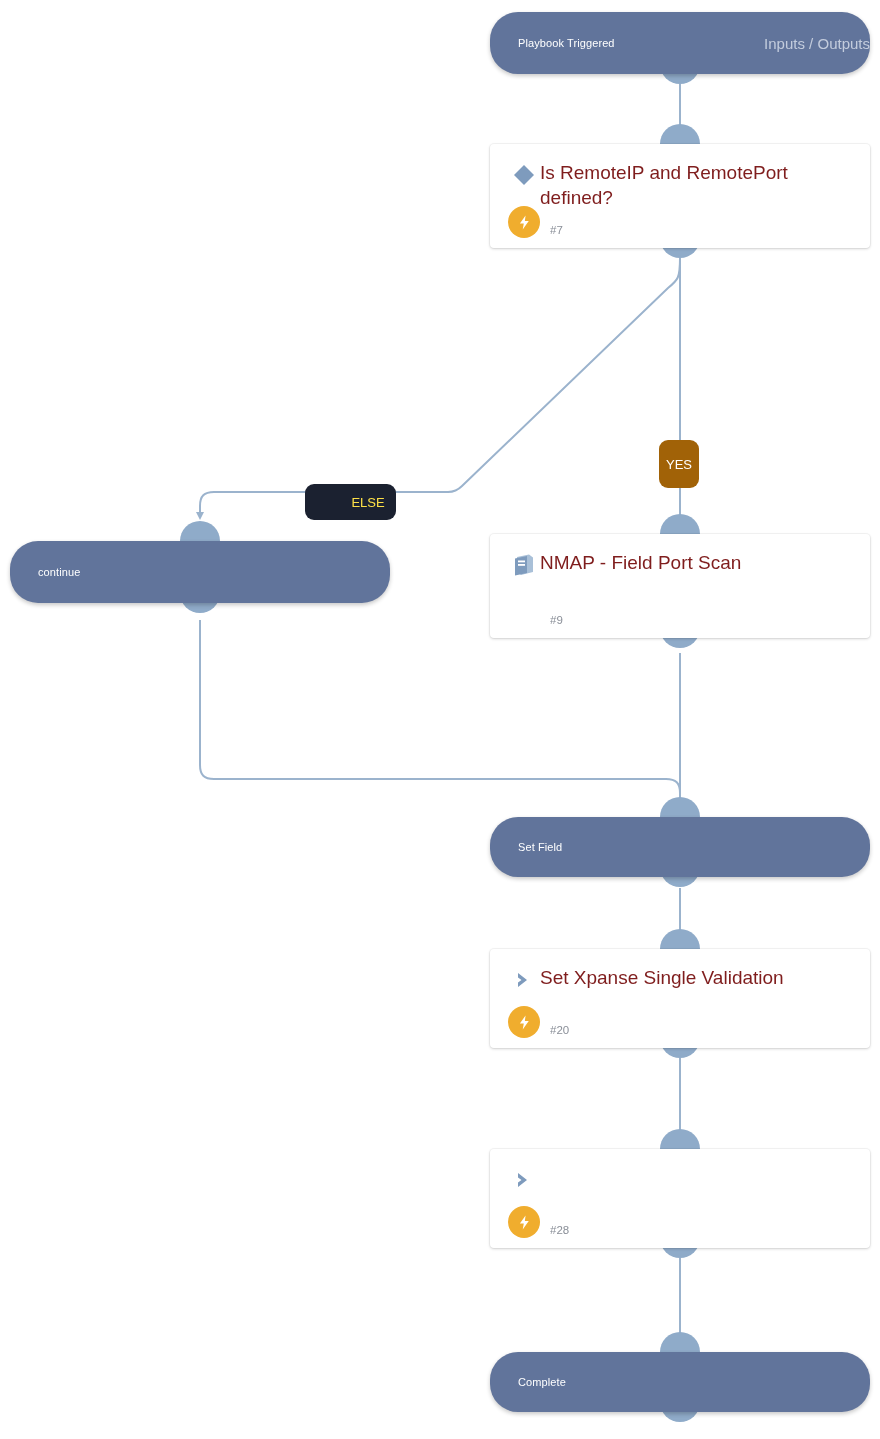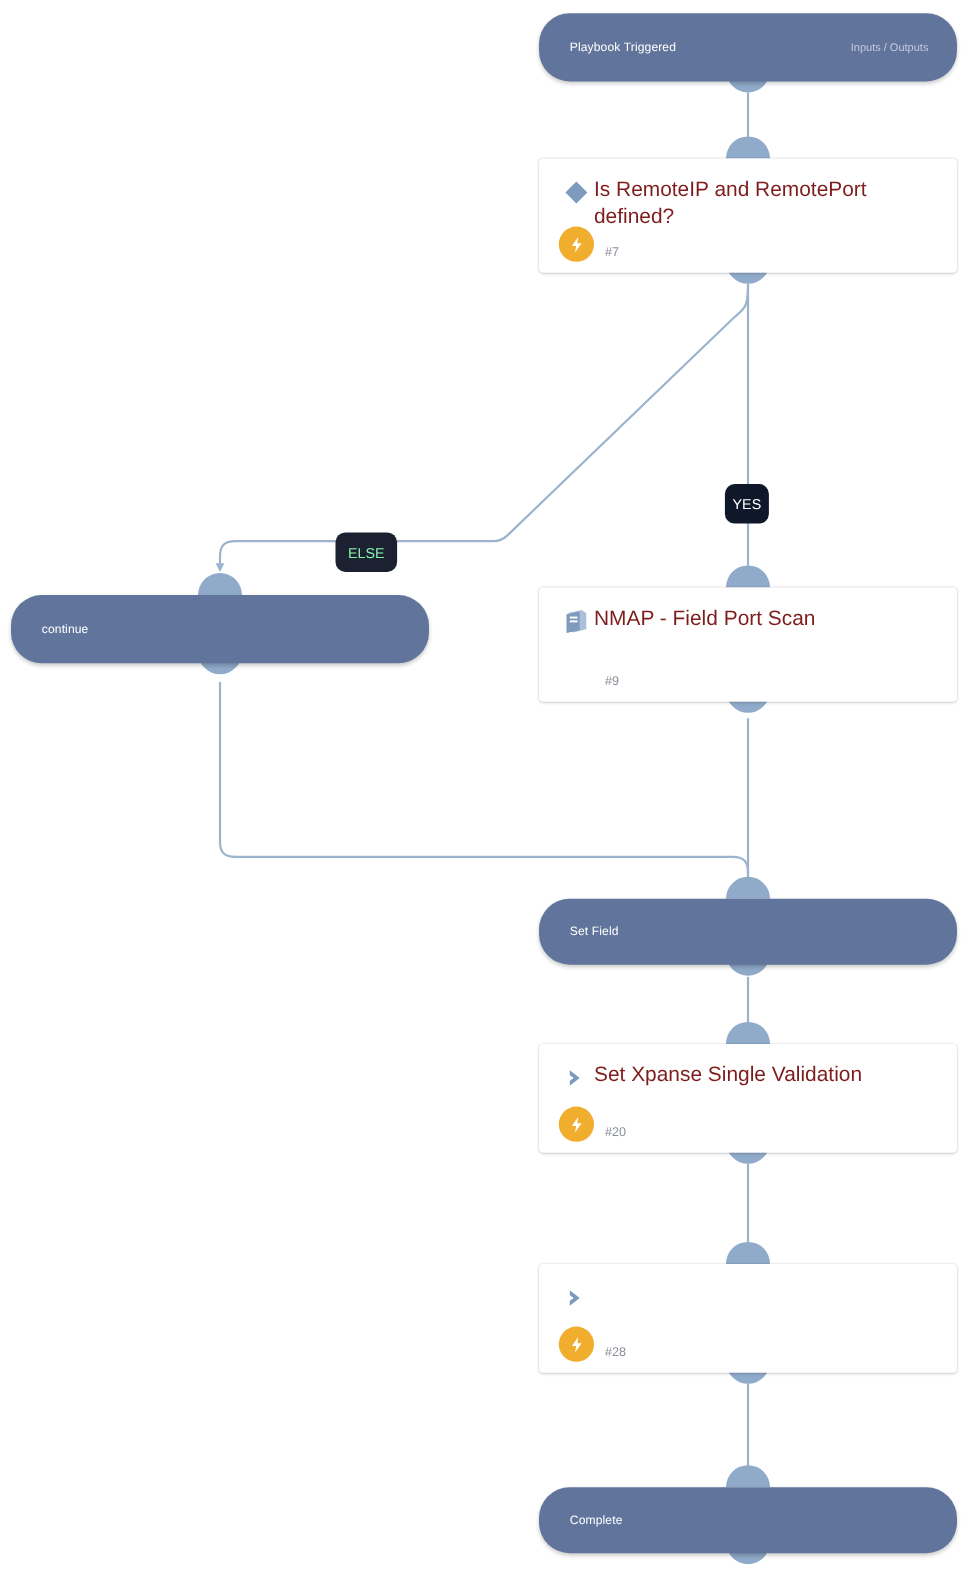--- a/index.html
+++ b/index.html
@@ -51,22 +51,21 @@
   .pill-title {
     color: #ffffff;
     font-size: 11px;
     padding-left: 28px;
     white-space: nowrap;
     letter-spacing: .1px;
   }
   .pill-sub {
     margin-left: auto;
     color: #c3ccdd;
-    font-size: 10px;
-    padding-right: 26px;
+    font-size: 15px;
     white-space: nowrap;
   }
 
   
   .card {
     position: absolute;
     background: #ffffff;
     border-radius: 4px;
     box-shadow: 0 1px 3px rgba(0,0,0,0.17), 0 0 0 1px rgba(0,0,0,0.035);
     z-index: 4;
@@ -111,31 +110,32 @@
   .branch-label {
     position: absolute;
     display: flex;
     align-items: center;
     justify-content: center;
     font-size: 13px;
     z-index: 6;
   }
   .branch-yes {
     width: 40px;
-    height: 36px;
+    height: 48px;
     border-radius: 9px;
-    background: #0f172a;
+    background: #a16207;
     color: #ffffff;
   }
   .branch-else {
     width: 56px;
     height: 36px;
     border-radius: 9px;
     background: #1b2130;
-    color: #86efac;
+    color: #fde047;
+    padding-left: 35px;
   }
 </style>
 </head>
 <body>
 
 <div id="canvas">
 
   <svg id="edges" viewBox="0 0 880 1439" width="880" height="1439">
     <defs>
       <marker id="arrow" markerWidth="10" markerHeight="10" refX="5" refY="5" orient="auto" markerUnits="userSpaceOnUse">

